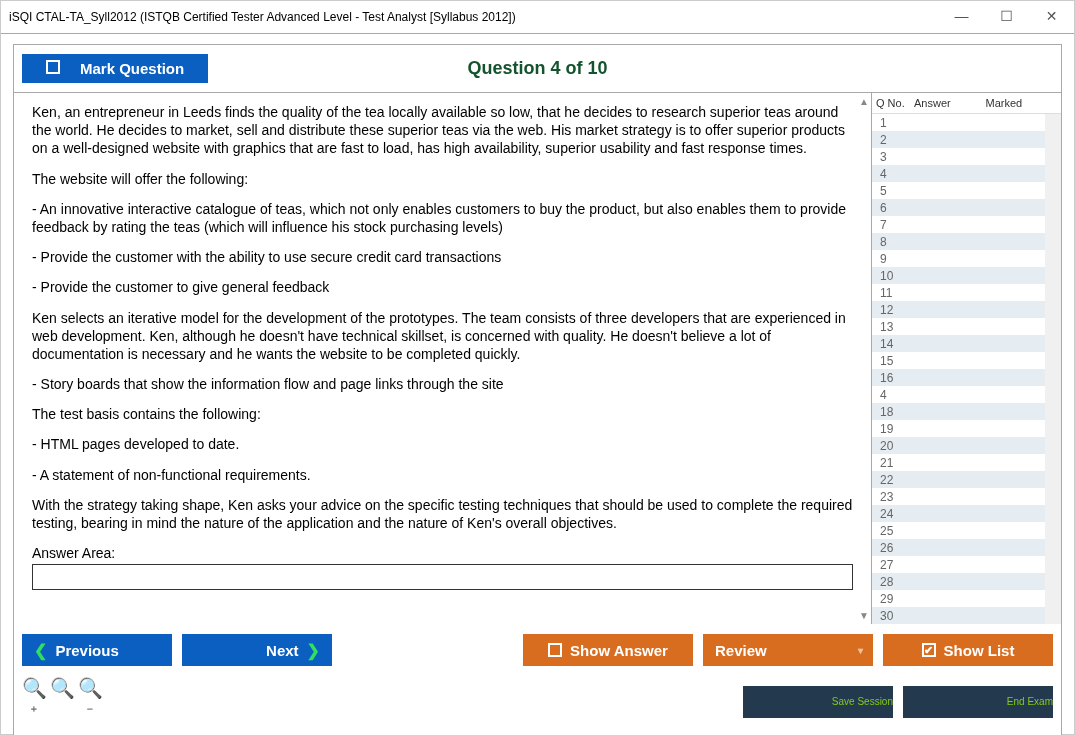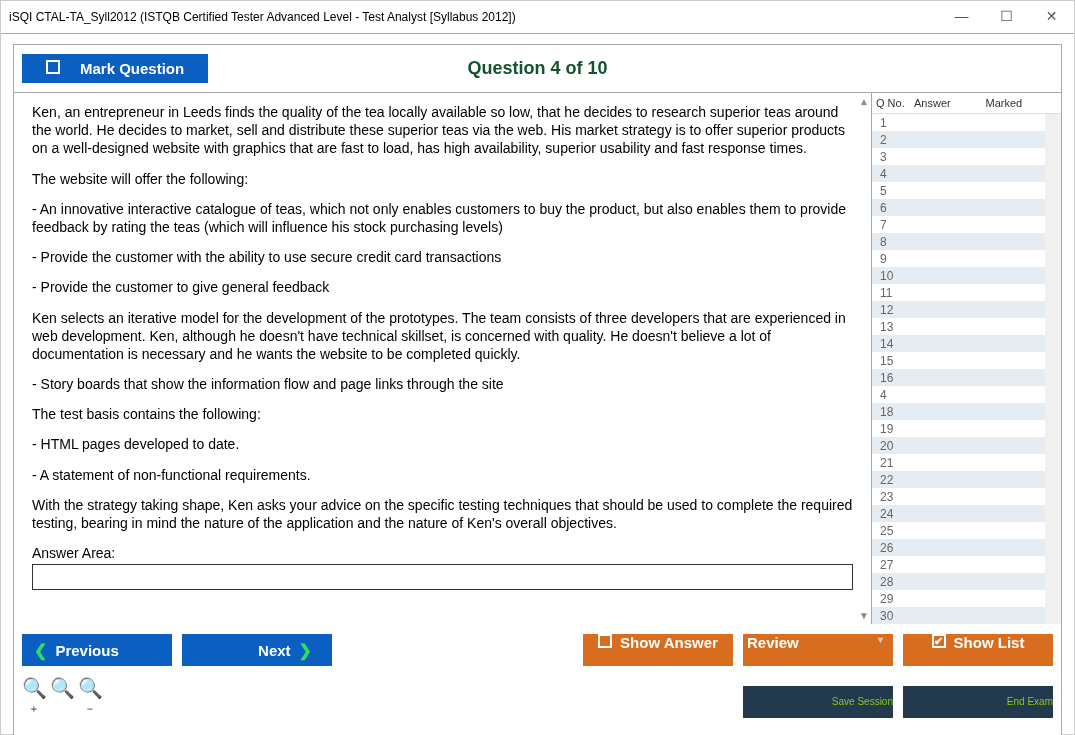--- a/index.html
+++ b/index.html
@@ -27,24 +27,24 @@
     .sidebar-list { flex: 1; overflow-y: auto; position: relative; }
     .sidebar-row { display: flex; font-size: 12px; height: 17px; align-items: center; padding-left: 8px; cursor: pointer; }
     .sidebar-row:nth-child(even) { background: #e5ecf2; }
     .sidebar-row .col-qno { flex: 0 0 30px; color: #666; }
     .bottom-bar { padding: 10px 8px; display: flex; flex-direction: column; gap: 6px; }
     .button-row { display: flex; gap: 10px; align-items: center; }
     .nav-btn { background: #0a5fc0; color: #fff; border: none; width: 150px; height: 32px; font-size: 15px; font-weight: bold; display: flex; align-items: center; justify-content: center; gap: 8px; cursor: pointer; }
     .nav-btn .arrow-left { color: #2fe060; font-size: 16px; }
     .nav-btn .arrow-right { color: #2fe060; font-size: 16px; }
     .nav-btn.prev { justify-content: flex-start; padding-left: 12px; }
-    .nav-btn.next { justify-content: flex-end; padding-right: 20px; }
+    .nav-btn.next { justify-content: flex-end; padding-right: 12px; }
     .flex-spacer { flex: 1; }
-    .orange-btn { background: #d96d1f; color: #fff; border: none; width: 150px; height: 32px; font-size: 15px; font-weight: bold; display: flex; justify-content: center; gap: 8px; cursor: pointer; }
-    .orange-btn.review { justify-content: flex-start; padding-left: 4px; position: relative; }
+    .orange-btn { background: #d96d1f; color: #fff; border: none; width: 170px; height: 32px; font-size: 15px; font-weight: bold; display: flex; align-items: center; justify-content: center; gap: 8px; cursor: pointer; }
+    .orange-btn.review { justify-content: flex-start; padding-left: 12px; position: relative; }
     .orange-btn .dropdown-arrow { position: absolute; right: 10px; font-size: 10px; opacity: 0.6; }
     .orange-btn .check-box { width: 14px; height: 14px; border: 2px solid #fff; display: inline-flex; align-items: center; justify-content: center; font-size: 11px; }
     .dark-btn { background: #23394d; color: #84cc16; border: none; width: 150px; height: 32px; font-size: 10px; display: flex; align-items: center; justify-content: flex-end; cursor: pointer; }
     .zoom-controls { display: flex; gap: 4px; padding: 4px 0; color: #6c6c6c; }
     .zoom-btn { font-size: 20px; cursor: pointer; width: 24px; text-align: center; }
     .bottom-scrollbar { height: 16px; background: #f0f0f0; display: flex; justify-content: space-between; align-items: center; padding: 0 2px; font-size: 10px; color: #888; }
     .sidebar-scroll-right { width: 16px; background: #f0f0f0; }
     .sidebar-list-wrap { display: flex; flex: 1; overflow: hidden; }
   </style>
 </head>

